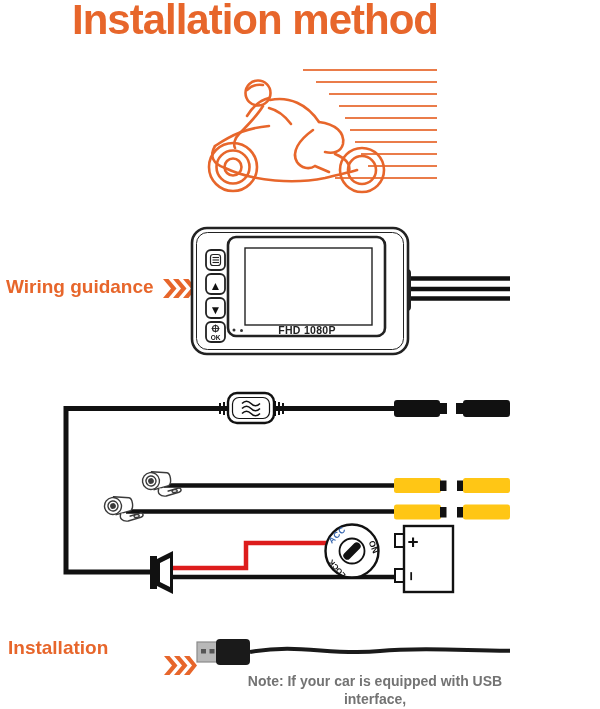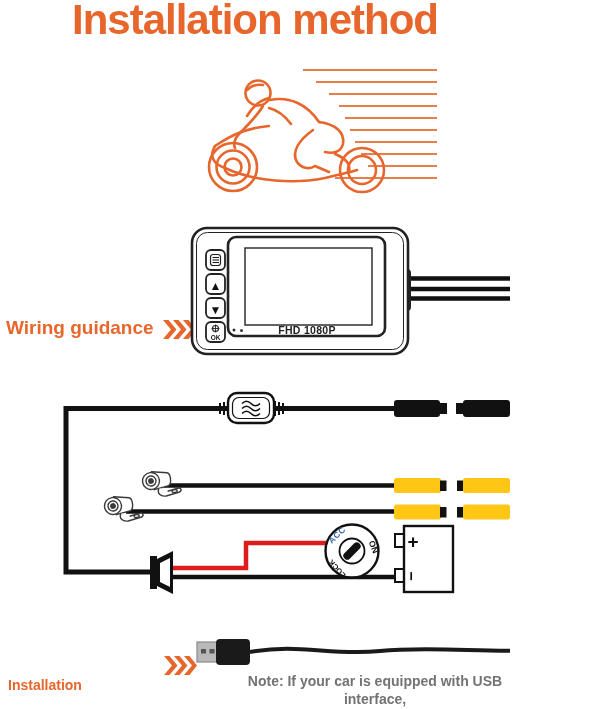--- a/index.html
+++ b/index.html
@@ -3,24 +3,24 @@
 <meta charset="utf-8">
 <style>
   html,body{margin:0;padding:0;background:#fff;}
   .page{position:relative;width:510px;height:709px;background:#ffffff;overflow:hidden;
         font-family:"Liberation Sans", sans-serif;}
   .title{position:absolute;top:-4px;left:0;right:0;margin:0;text-align:center;
          font-size:42px;font-weight:bold;letter-spacing:-1px;color:#E7662B;}
   .moto-svg{position:absolute;left:185px;top:60px;}
   .diagram{position:absolute;left:0;top:0;}
   .section-label{position:absolute;display:flex;align-items:flex-start;color:#E7662B;
-                 font-weight:bold;margin-top:41px;}
+                 font-weight:bold;}
   .wiring-label{left:6px;top:276px;font-size:19px;}
   .wiring-label .chev{margin-left:9px;margin-top:3px;}
-  .pos-label{left:8px;top:637px;font-size:14px;line-height:1.12;justify-content:center;}
+  .pos-label{left:8px;top:637px;font-size:19px;line-height:1.12;justify-content:center;}
   .chev-bottom{position:absolute;left:164px;top:656px;}
   .note{position:absolute;left:225px;top:672px;width:300px;text-align:center;
         color:#737373;font-size:14px;font-weight:bold;line-height:1.3;}
   .orange-stroke{stroke:#E7662B;fill:none;stroke-width:2.6;stroke-linecap:round;}
   svg text{font-family:"Liberation Sans", sans-serif;}
 </style>
 </head>
 <body>
 
 <div class="page">

